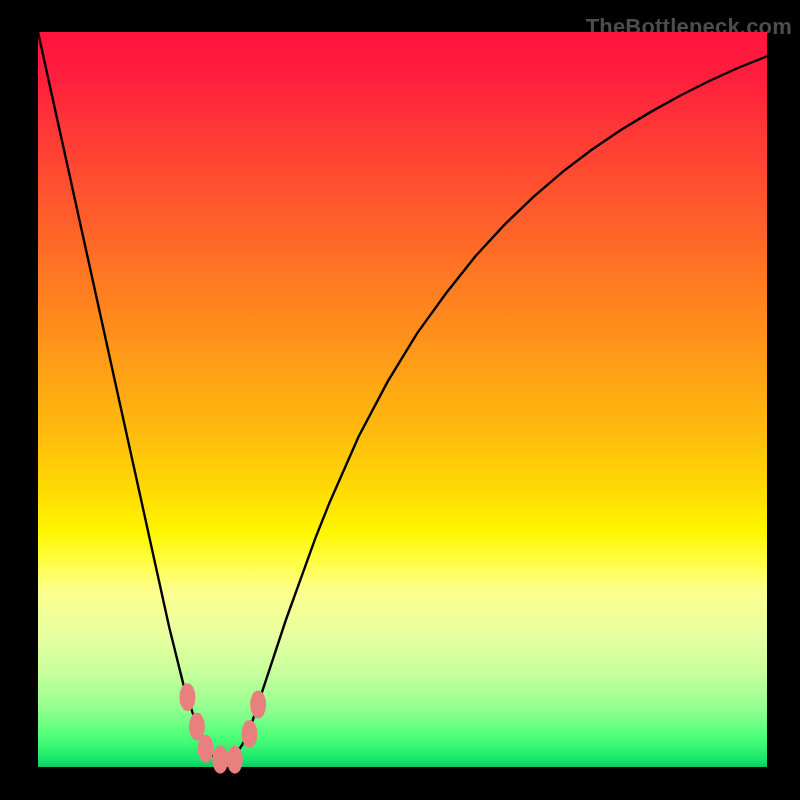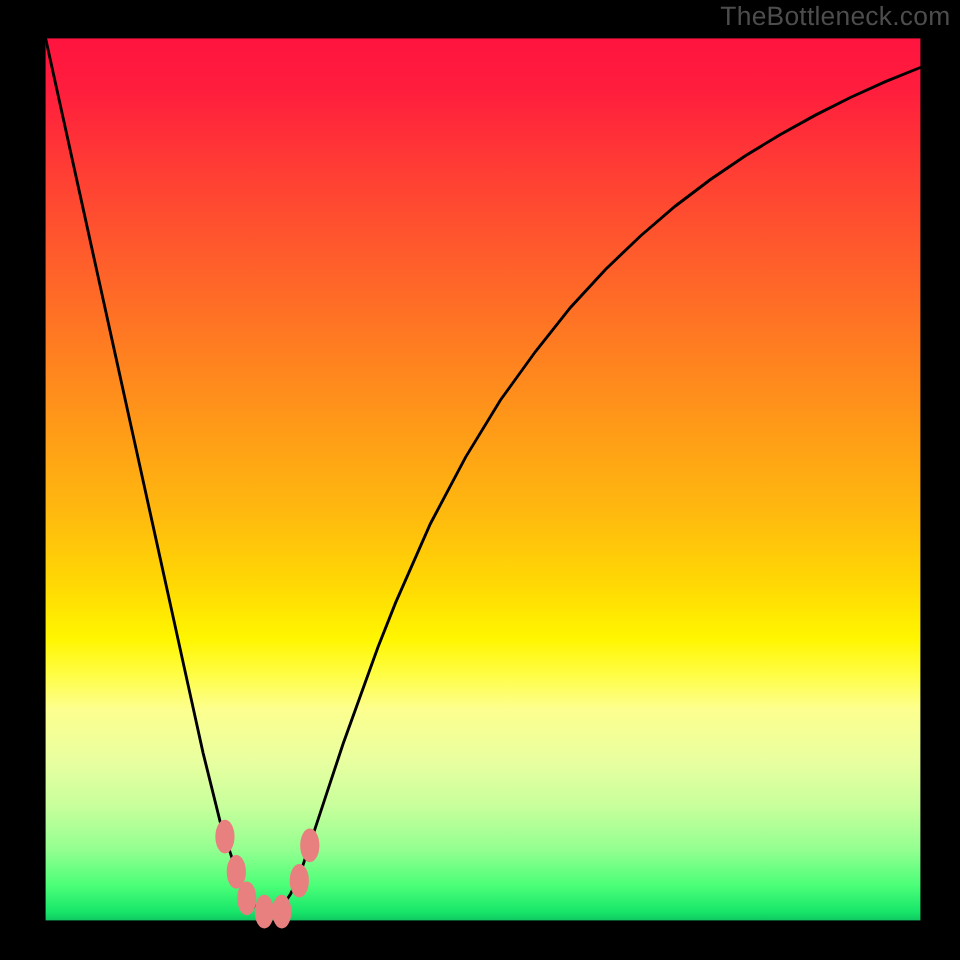--- a/index.html
+++ b/index.html
@@ -41,25 +41,25 @@
       #e8ffa0 82%,
       #c8ff9c 87%,
       #93ff90 92%,
       #4cff78 96%,
       #18e66a 99%,
       #10c861 100%
     );
   }
   .watermark {
     position: absolute;
-    top: 1px;
+    top: 14px;
     right: 8px;
     color: #4d4d4d;
     font-size: 22px;
-    font-weight: 400;
+    font-weight: 700;
     letter-spacing: 0.2px;
     user-select: none;
     text-align: right;
   }
   svg.curve {
     position: absolute;
     left: 0;
     top: 0;
     width: 729px;
     height: 735px;

